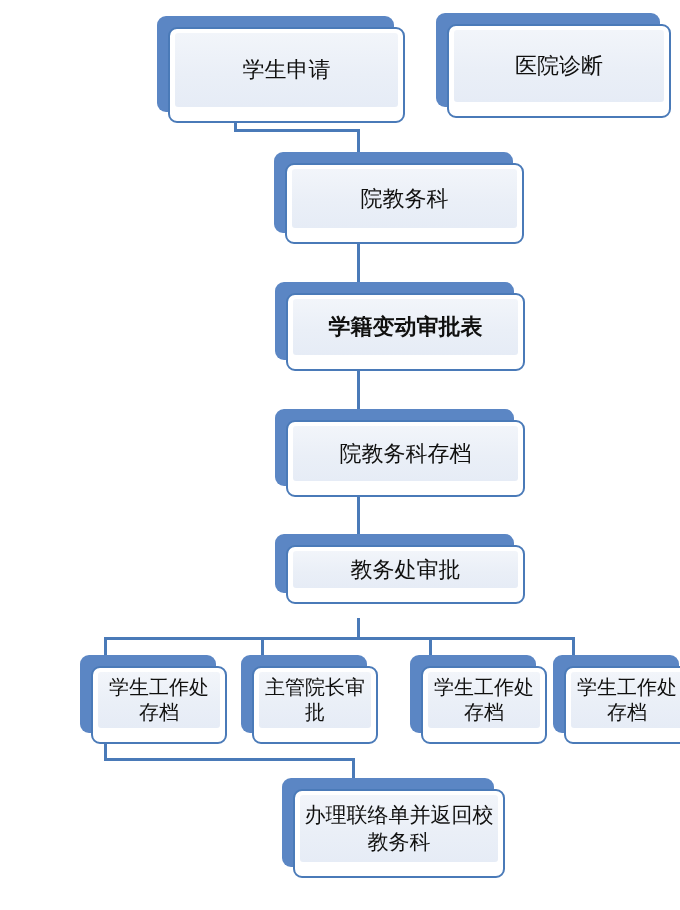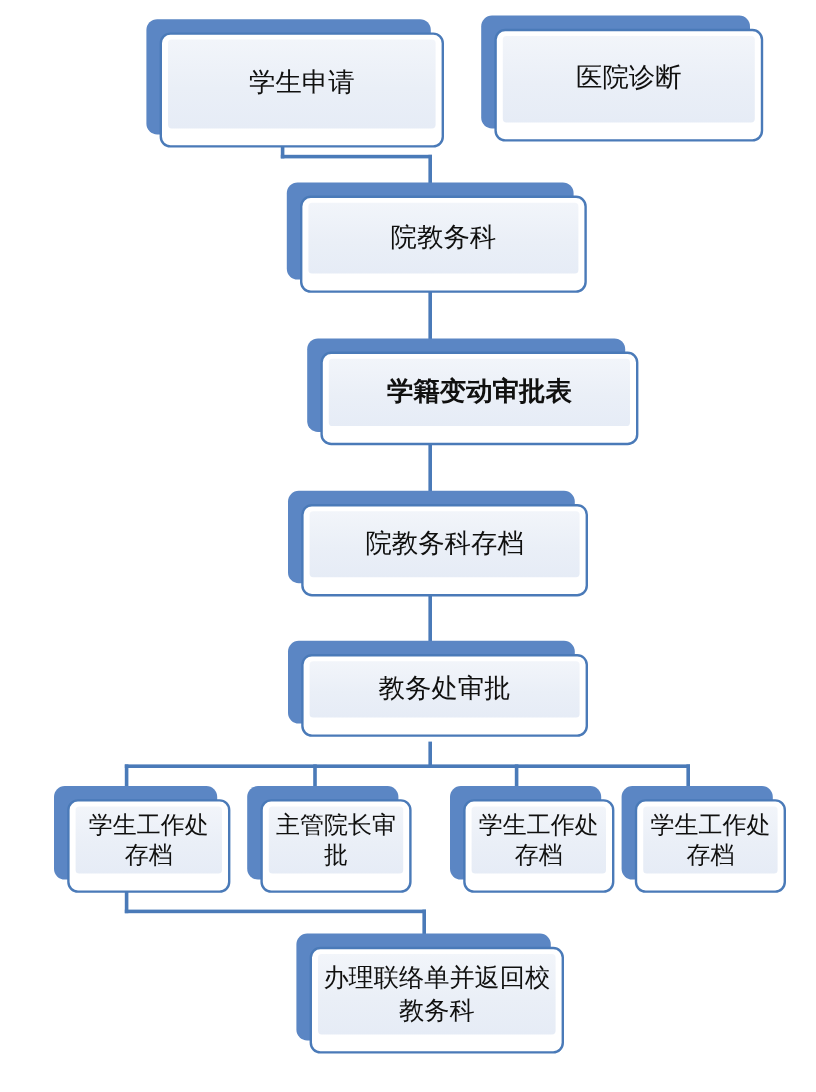--- a/index.html
+++ b/index.html
@@ -10,21 +10,21 @@
     overflow:hidden;
   }
   #stage{position:relative;width:680px;height:910px;}
 
   
   .conn{position:absolute;background:#4A7AB8;}
   .conn.h{height:3px;}
   .conn.v{width:3px;}
 
   
-  .node{position:absolute;}
+  .node{position:absolute;margin-left:35px;}
   .node .back{
     position:absolute;left:0;top:0;right:11px;bottom:11px;
     background:#5B86C4;
     border-radius:9px;
   }
   .node .front{
     position:absolute;left:11px;top:11px;right:0;bottom:0;
     background:#ffffff;
     border:2px solid #4A7AB8;
     border-radius:9px;
@@ -86,35 +86,35 @@
     </div>
   </div>
 
   <div class="node" style="left:239px;top:152px;width:250px;height:92px;">
     <div class="back"></div>
     <div class="front">
       <div class="panel t22">院教务科</div>
     </div>
   </div>
 
-  <div class="node" style="left:256px;top:282px;width:276px;height:89px;">
+  <div class="node" style="left:240px;top:282px;width:250px;height:89px;">
     <div class="back"></div>
     <div class="front">
       <div class="panel t22 bold">学籍变动审批表</div>
     </div>
   </div>
 
   <div class="node" style="left:240px;top:409px;width:250px;height:88px;">
     <div class="back"></div>
     <div class="front">
       <div class="panel t22">院教务科存档</div>
     </div>
   </div>
 
-  <div class="node" style="left:240px;top:534px;width:250px;height:80px;">
+  <div class="node" style="left:240px;top:534px;width:250px;height:70px;">
     <div class="back"></div>
     <div class="front">
       <div class="panel t22">教务处审批</div>
     </div>
   </div>
 
   <div class="node" style="left:45px;top:655px;width:147px;height:89px;">
     <div class="back"></div>
     <div class="front">
       <div class="panel t20">学生工作处存档</div>

